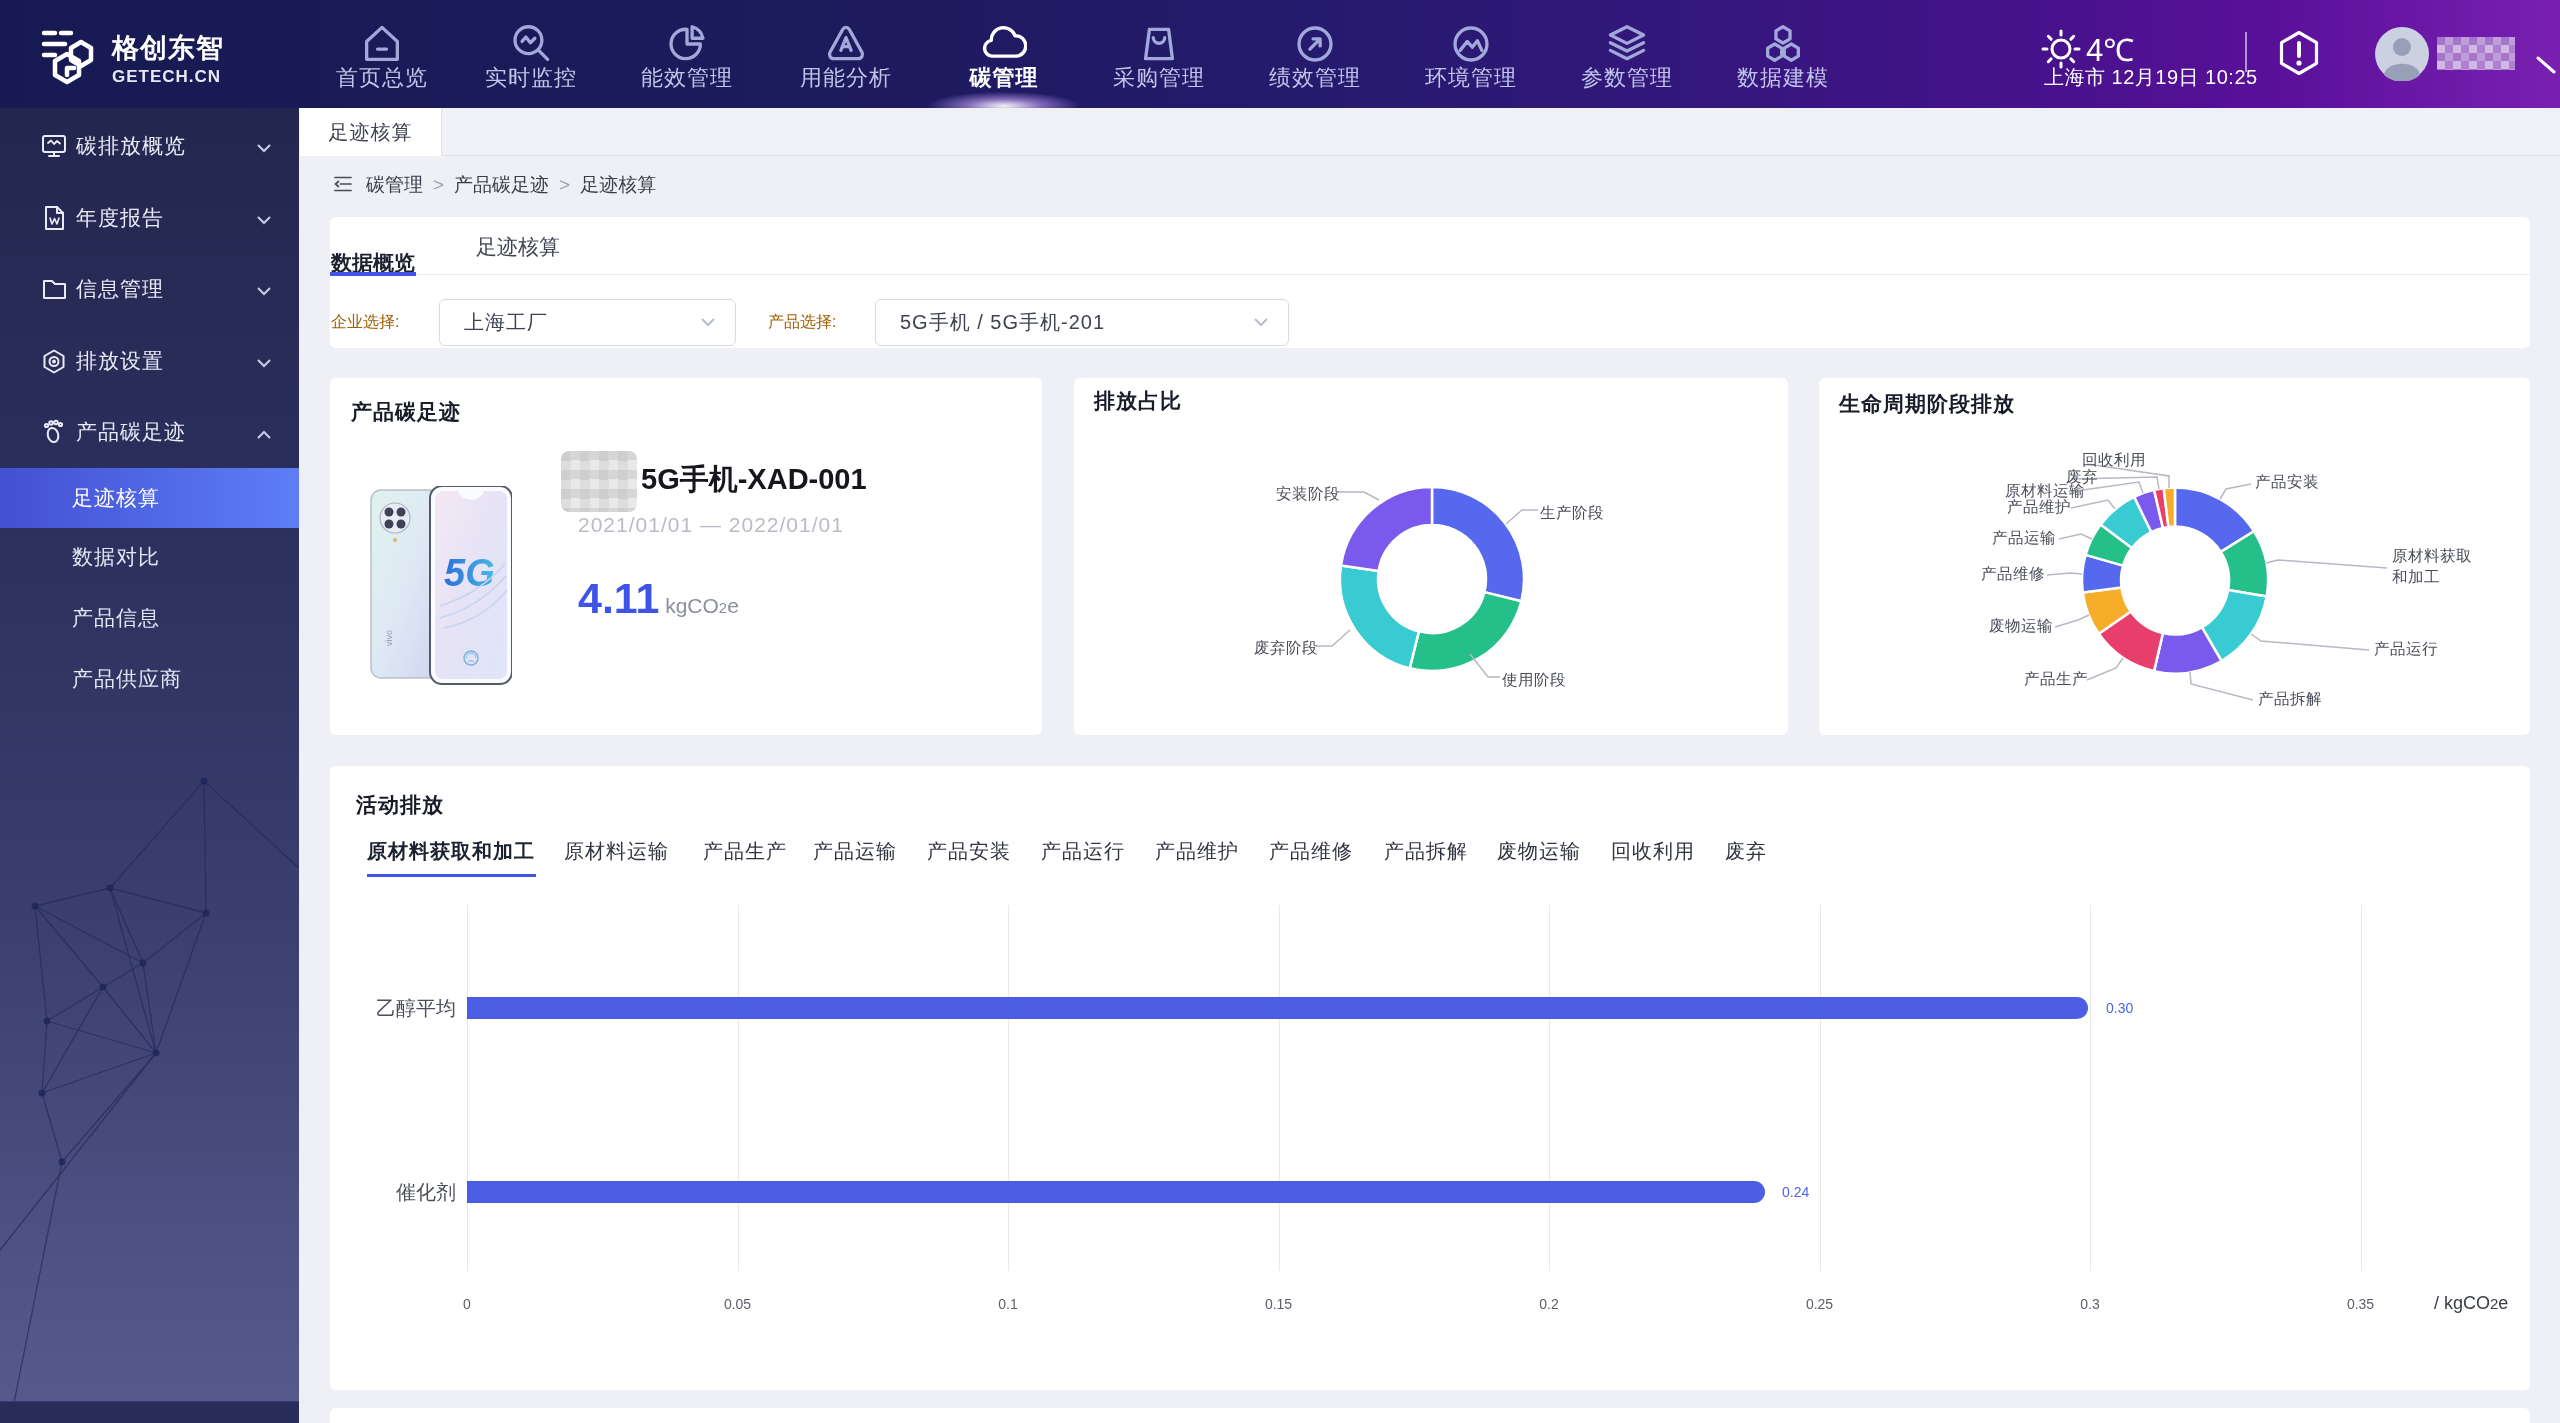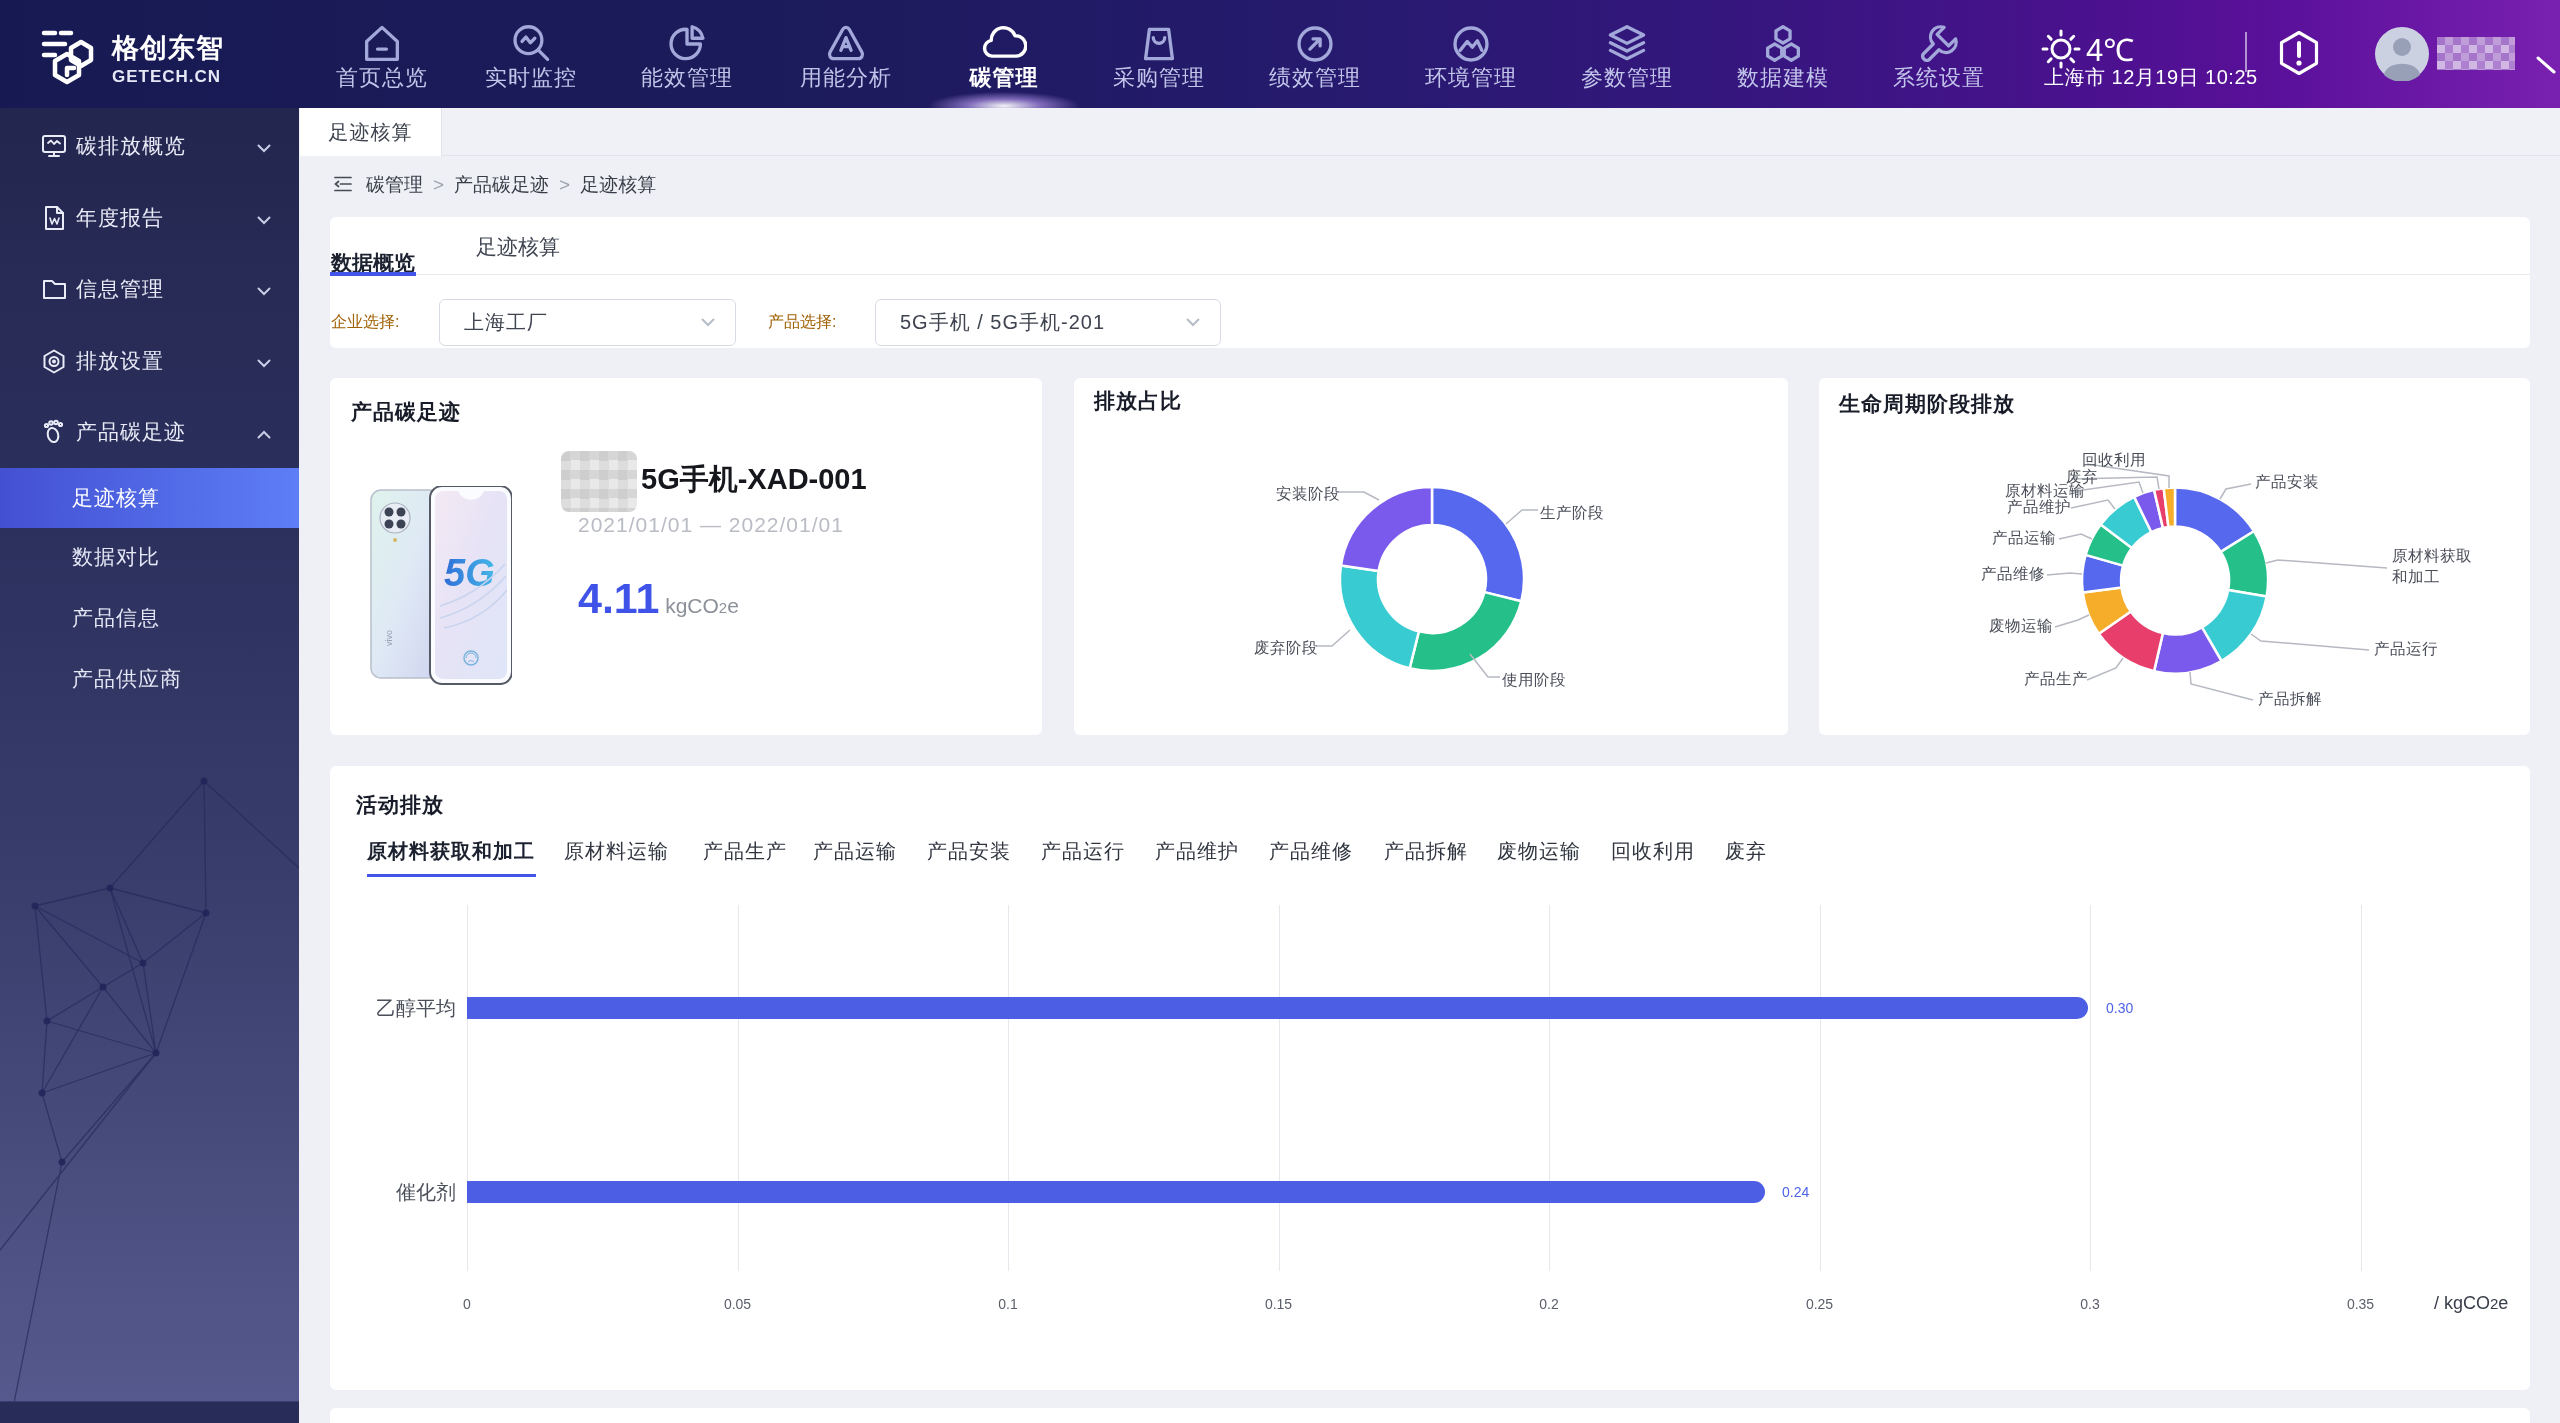--- a/index.html
+++ b/index.html
@@ -161,28 +161,20 @@
     </div>
 <div class="nav-it" style="left:1708px;">
       <svg width="36" height="36" viewBox="0 0 36 36">
         <g fill="none" stroke="#a3a8da" stroke-width="2.6" stroke-linecap="round" stroke-linejoin="round">
           <path d="M18 4.5 L23.5 7.7 V14 L18 17.2 L12.5 14 V7.7 Z"></path>
           <path d="M11.5 18 L17 21.2 V27.5 L11.5 30.7 L6 27.5 V21.2 Z"></path>
           <path d="M24.5 18 L30 21.2 V27.5 L24.5 30.7 L19 27.5 V21.2 Z"></path>
         </g>
       </svg>
       <div class="t">数据建模</div>
-    </div>
-<div class="nav-it" style="left:1864px;">
-      <svg width="36" height="36" viewBox="0 0 36 36">
-        <g fill="none" stroke="#a3a8da" stroke-width="2.6" stroke-linecap="round" stroke-linejoin="round">
-          <path d="M22 5 A8 8 0 0 0 13.5 18 L5.5 26 A3.4 3.4 0 0 0 10 30.5 L18 22.5 A8 8 0 0 0 31 14 L25.5 19.5 L16.5 10.5 L22 5 Z"></path>
-        </g>
-      </svg>
-      <div class="t">系统设置</div>
     </div>
 
   <svg class="abs" style="left:2040px;top:28px" width="42" height="42" viewBox="0 0 42 42">
     <circle cx="21" cy="21" r="9" fill="none" stroke="#fff" stroke-width="3"></circle>
     <g stroke="#fff" stroke-width="3" stroke-linecap="round">
       <line x1="21" y1="3" x2="21" y2="7"></line>
         <line x1="21" y1="35" x2="21" y2="39"></line>
       <line x1="3" y1="21" x2="7" y2="21"></line>
         <line x1="35" y1="21" x2="39" y2="21"></line>
       <line x1="8.3" y1="8.3" x2="11.1" y2="11.1"></line>
@@ -338,21 +330,21 @@
       <div class="tb2">足迹核算</div>
     <div class="tbline"></div>
       <div class="tbu"></div>
     <div class="flabel" style="left:1px;">企业选择:</div>
     <div class="fsel" style="left:109px;width:297px;">上海工厂
       <svg class="vv" width="14" height="10" viewBox="0 0 14 10">
           <path d="M1 2 L7 8 L13 2" fill="none" stroke="#b6bcc8" stroke-width="2"></path>
         </svg>
     </div>
     <div class="flabel" style="left:438px;">产品选择:</div>
-    <div class="fsel" style="left:545px;width:346px;">5G手机 / 5G手机-201
+    <div class="fsel" style="left:545px;width:414px;">5G手机 / 5G手机-201
       <svg class="vv" width="14" height="10" viewBox="0 0 14 10">
           <path d="M1 2 L7 8 L13 2" fill="none" stroke="#b6bcc8" stroke-width="2"></path>
         </svg>
     </div>
   </div>
   <div class="card" id="c1" style="left:31px;top:270px;width:712px;height:357px;">
     <div class="cardtitle" style="left:21px;top:23px;">产品碳足迹</div>
     <div class="mosaic1"></div>
     <div class="abs" style="left:311px;top:82px;font-size:29px;font-weight:bold;color:#15171c;">5G手机-XAD-001</div>
     <div class="abs" style="left:248px;top:135px;font-size:21px;color:#b9bcc4;letter-spacing:1px;">2021/01/01 — 2022/01/01</div>

